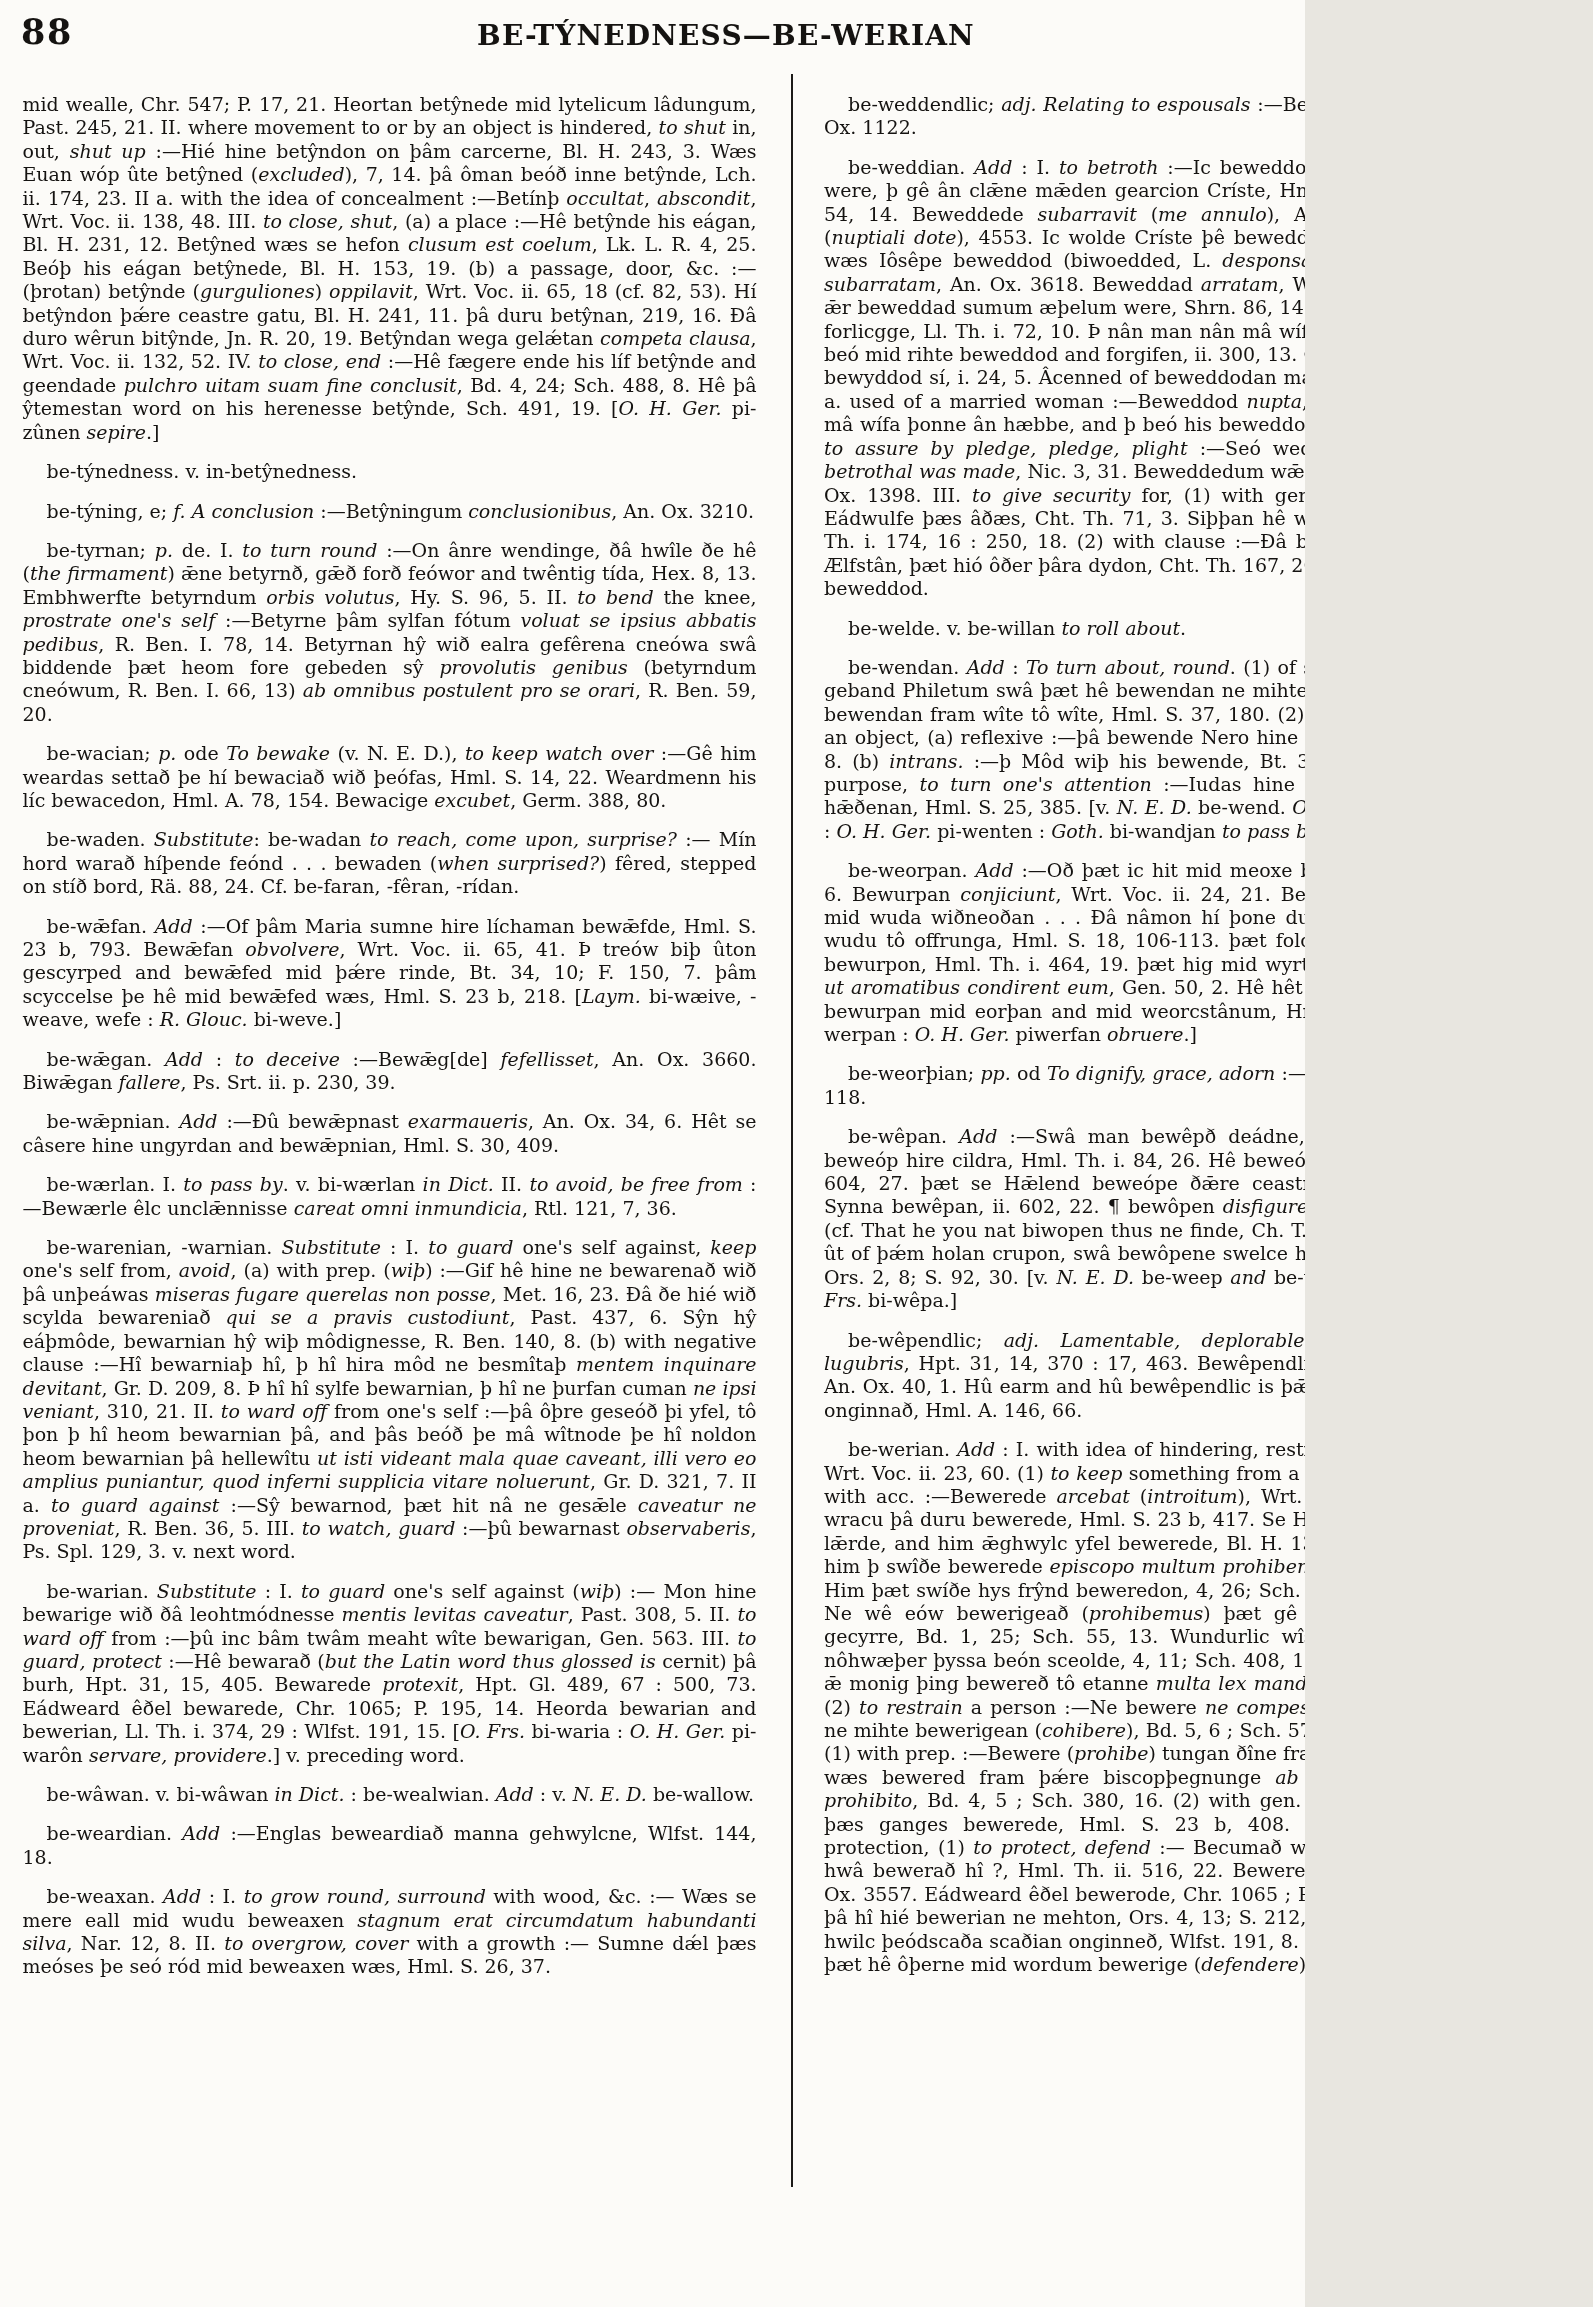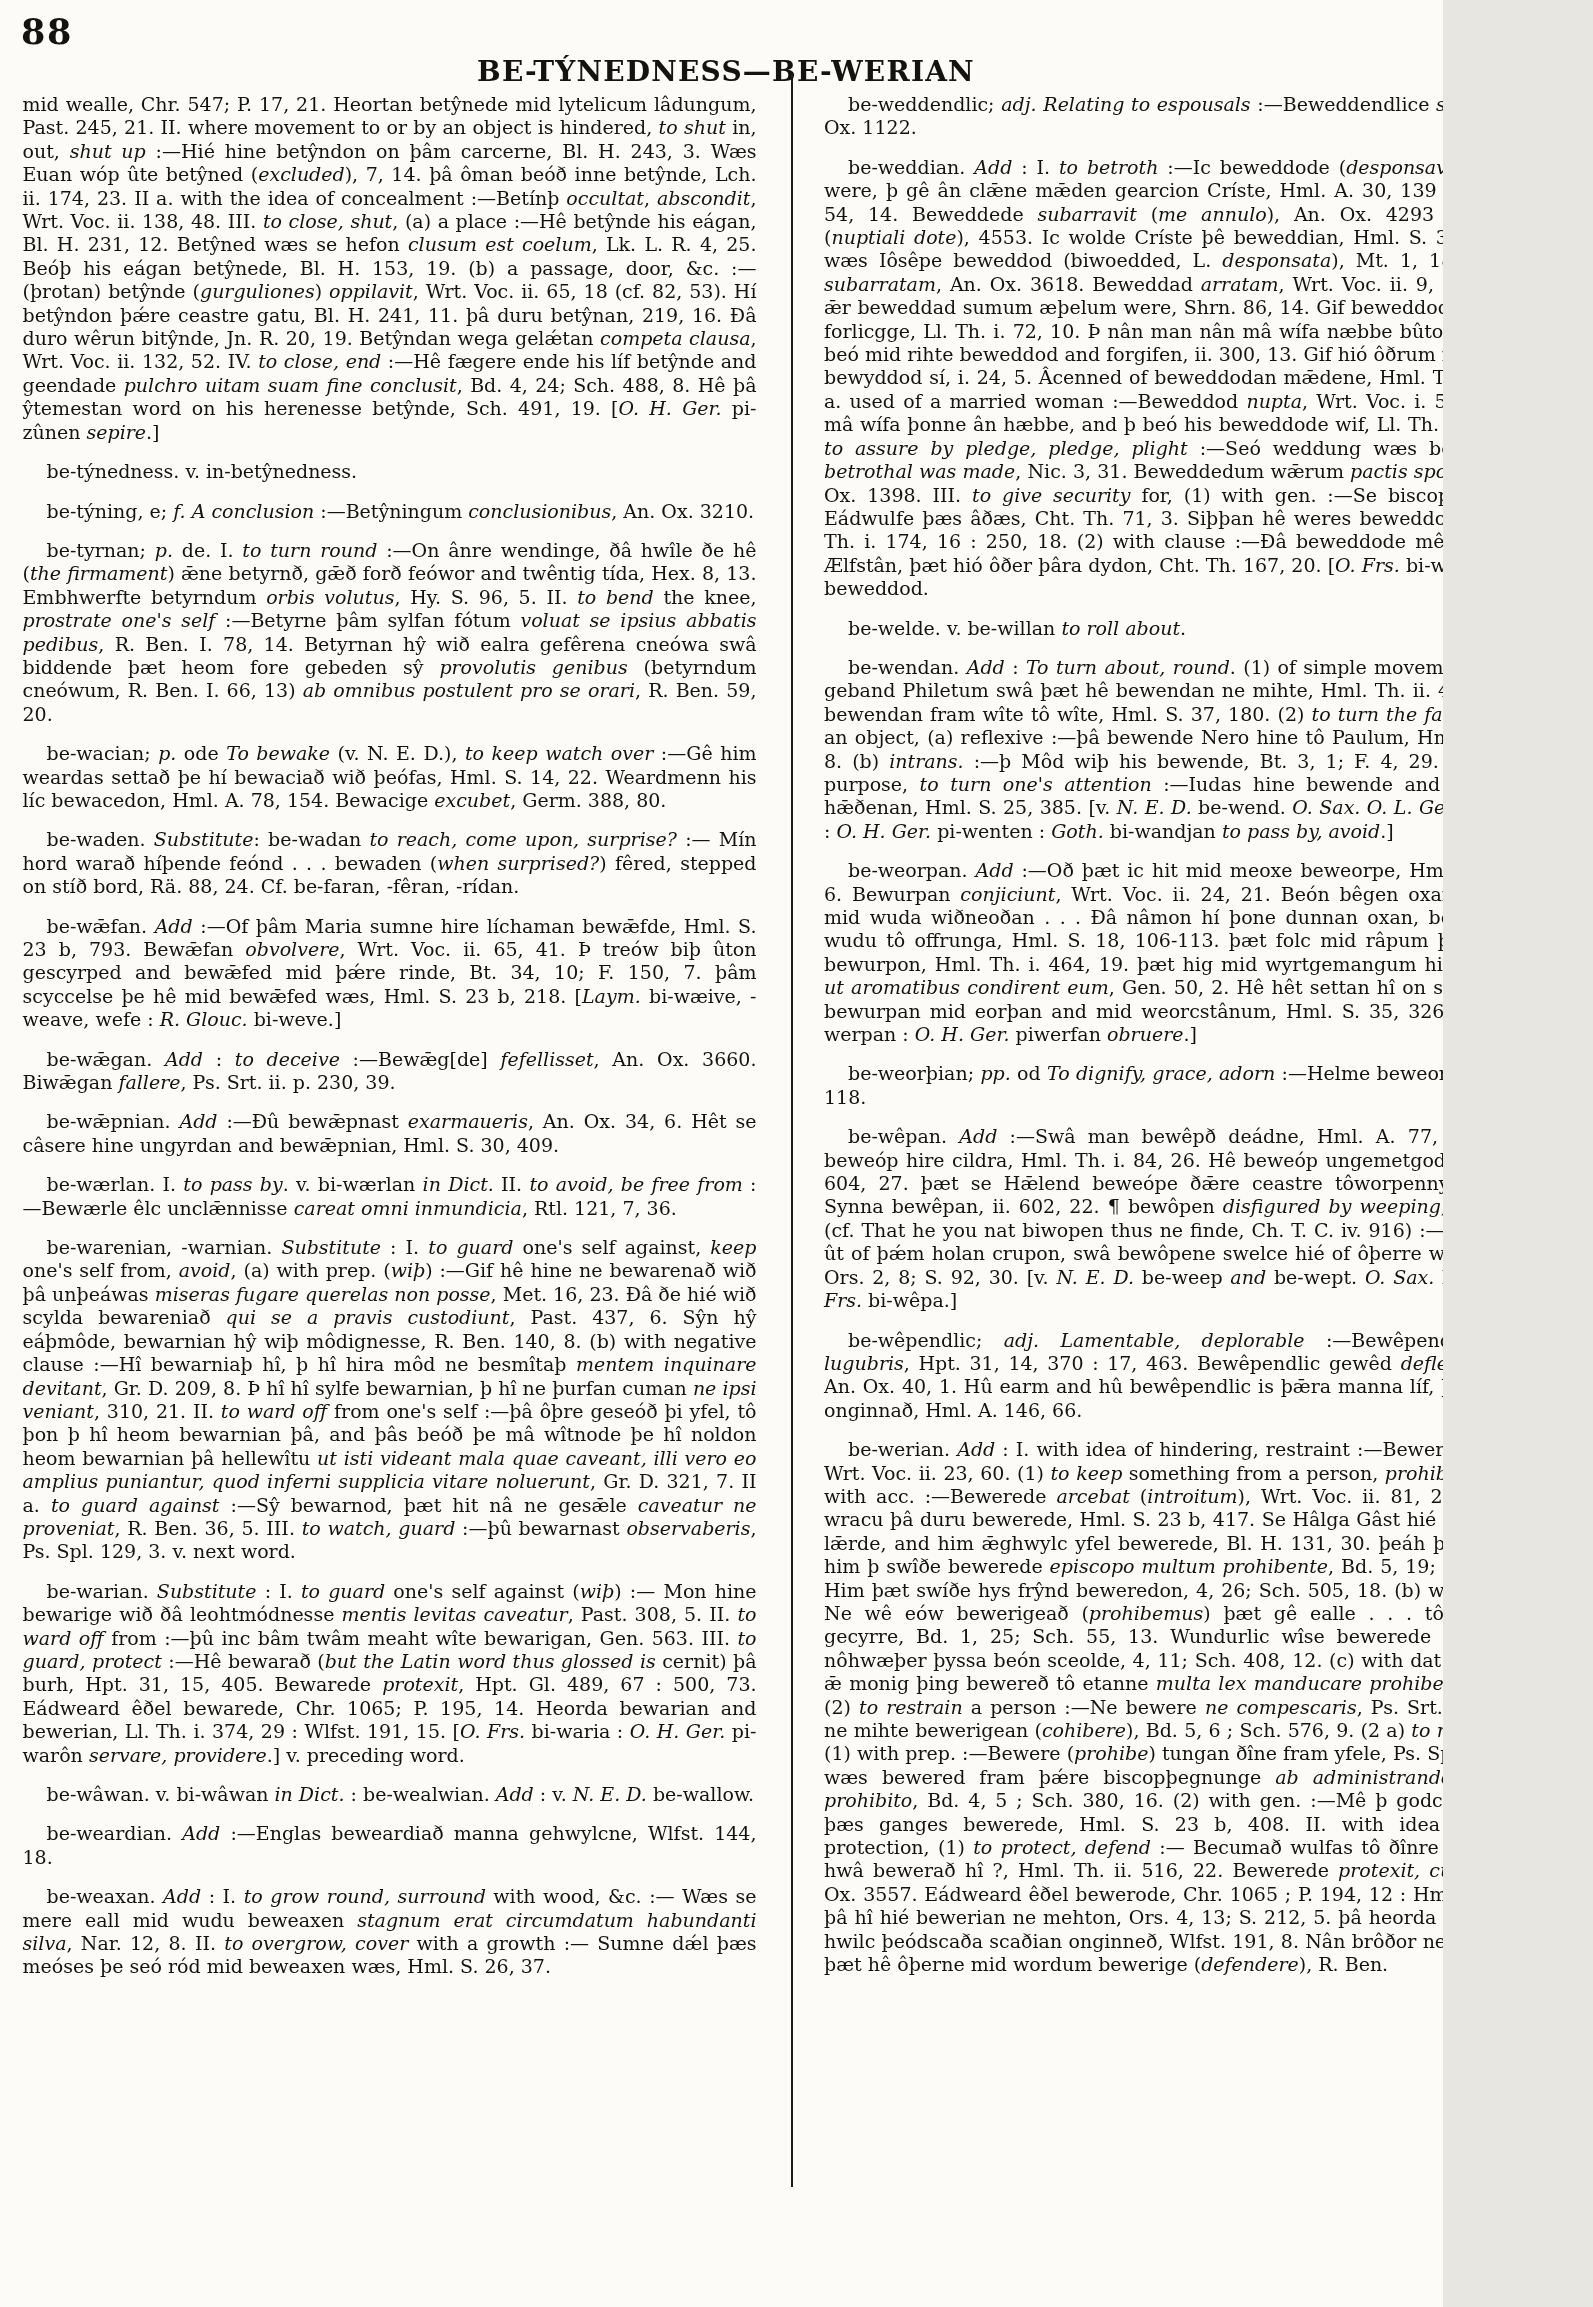--- a/index.html
+++ b/index.html
@@ -1,33 +1,32 @@
 <!DOCTYPE html>
 <html style="font-size:13px"><head>
 <meta charset="utf-8">
 <style>
   html,body{margin:0;padding:0;background:#e8e6e0;}
   .page{
     position:relative;
-    width:1443px;height:2307px;
+    width:1305px;height:2307px;
     background:#fcfbf8;
     color:#151311;
     font-family:"DejaVu Serif","Liberation Serif",serif;
     overflow:hidden;
   }
   .page-number{
     position:absolute;left:21px;top:11.3px;
     font-size:35px;font-weight:bold;letter-spacing:1.6px;
   }
   .running-title{
     position:absolute;left:0;top:19.4px;width:1452px;
     text-align:center;
     font-size:28px;letter-spacing:1.2px;white-space:nowrap;
     font-weight:600;
-    margin-top:36px;
   }
   .column{
     position:absolute;top:77px;
     font-size:19px;line-height:23.4px;
     text-align:justify;
   }
   .column-left{left:6.5px;width:766px;}
   .column-right{left:808px;width:779px;}
   .column p.entry{margin:16px;text-indent:24px;}
   .column p.no-indent{text-indent:0;}

